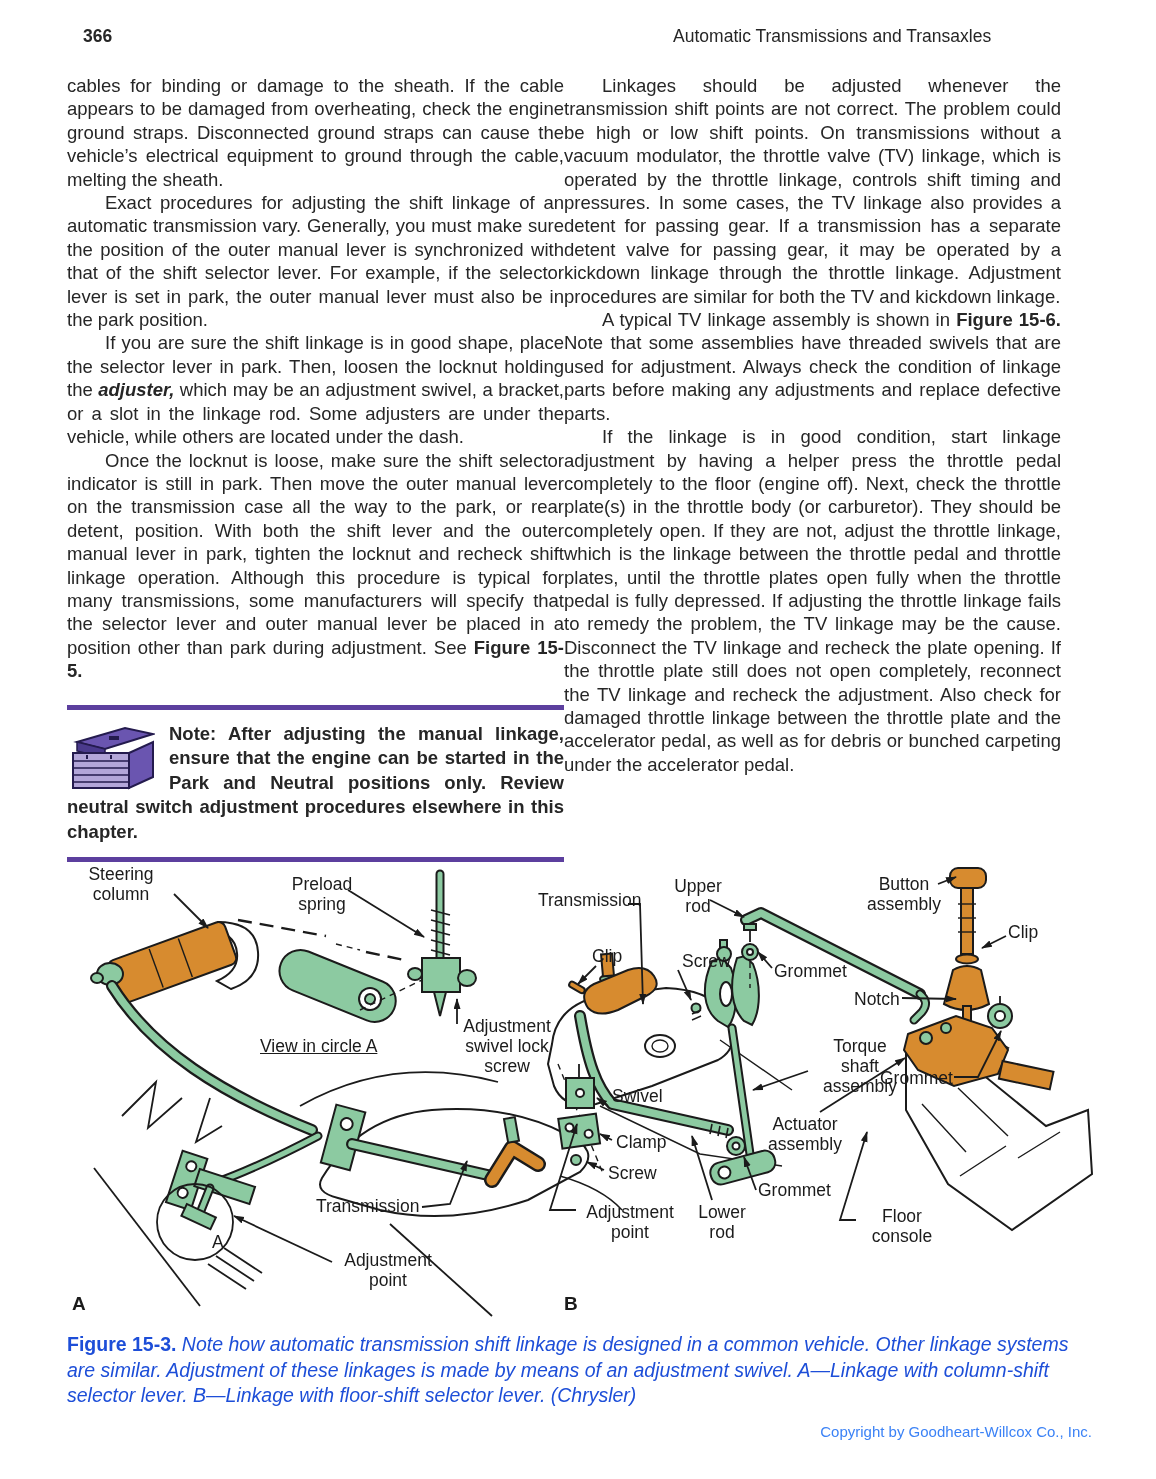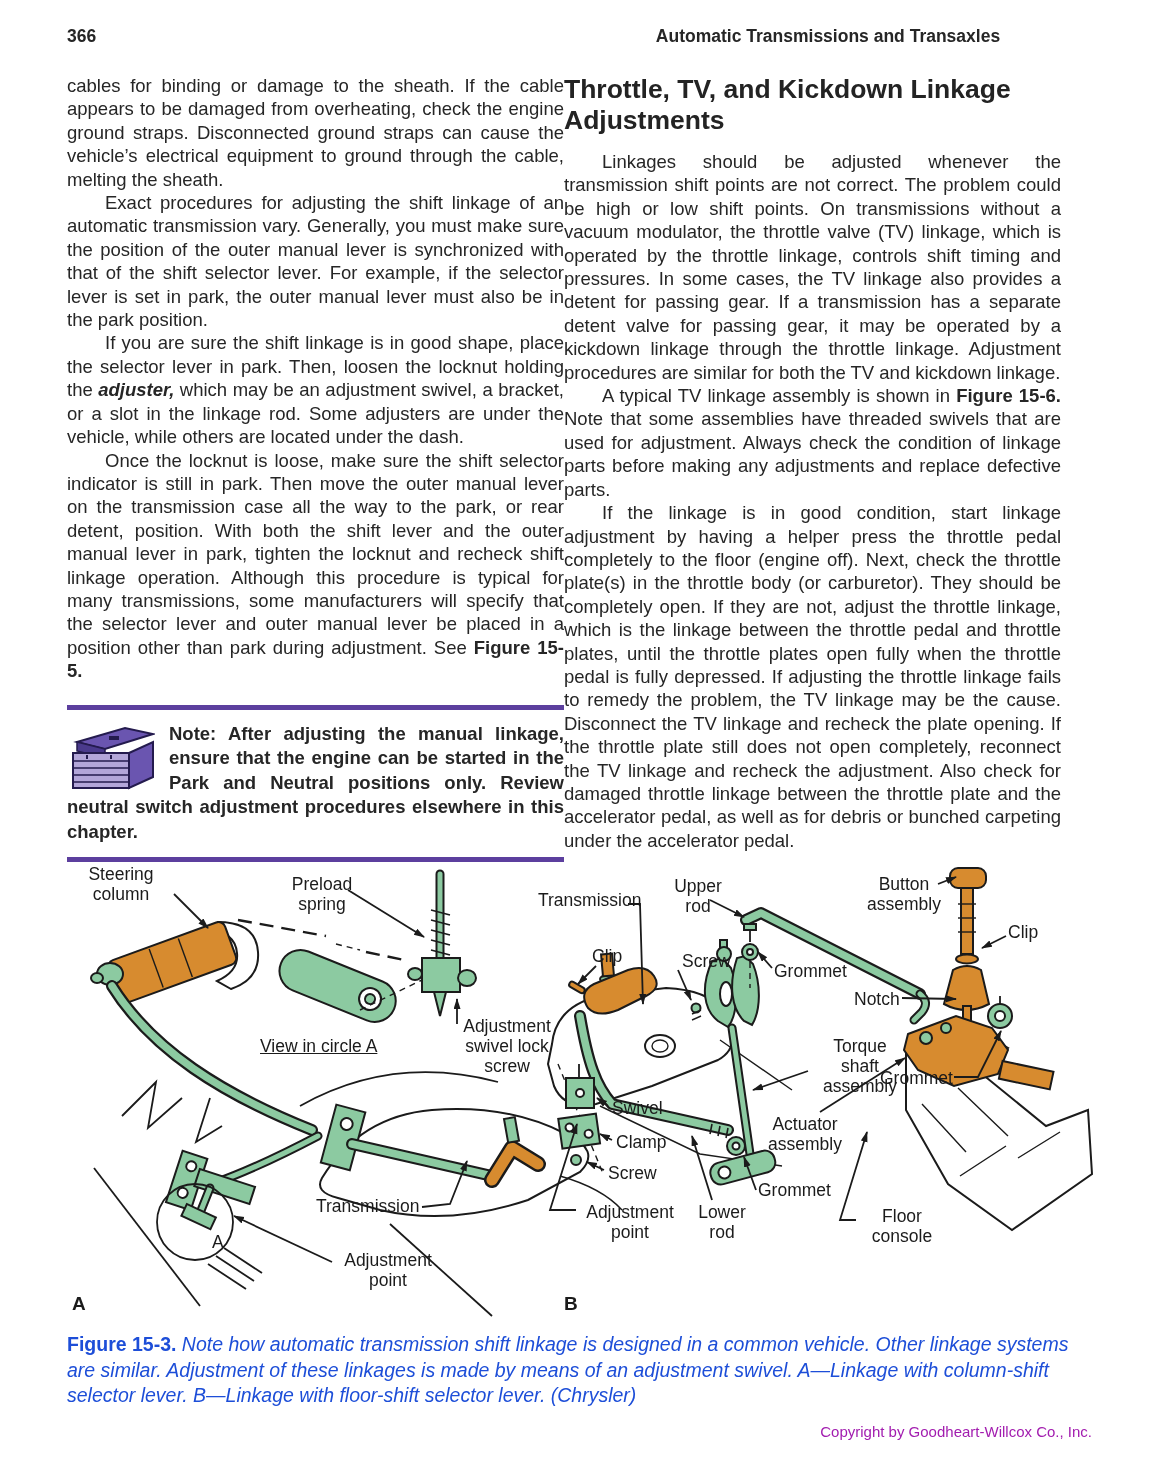--- a/index.html
+++ b/index.html
@@ -5,22 +5,22 @@
   * { box-sizing: border-box; }
   html,body { margin:0; padding:0; }
   body {
     width:1156px; height:1479px; background:#ffffff; overflow:hidden;
     font-family:"Liberation Sans", sans-serif; color:#262626;
   }
   .page { padding:26px 64px 0 67px; }
 
   
   .runhead { display:flex; height:22px; }
-  .pagenum { width:497px; font-weight:bold; font-size:17.5px; }
-  .runtitle { width:528px; font-weight:bold; font-size:17.5px; text-align:center; }
+  .pagenum { width:497px; font-weight:bold; font-size:17.5px;margin-left:16px; }
+  .runtitle { width:528px; font-weight:normal; font-size:17.5px; text-align:center; }
 
   
   .cols { display:flex; margin-top:26px; height:762px; }
   .col { width:497px; }
   p.body { font-size:18.5px; line-height:23.4px; text-align:justify; margin:0; }
   p.ind { text-indent:38px; }
   .boldital { font-weight:bold; font-style:italic; }
 
   h2.heading { font-size:26.5px; line-height:31px; font-weight:bold; margin:0 0 14px 0; color:#232323; }
 
@@ -32,21 +32,21 @@
   
   .figwrap { position:relative; width:1040px; height:466px; margin:22px 0 0 -7px; }
   .figwrap svg.art { position:absolute; left:0; top:0; }
   .figlabel { position:absolute; font-size:17.5px; line-height:20px; color:#1b1b1b; white-space:normal; }
   .ctr { text-align:center; }
   .undl { text-decoration:underline; }
   .pl { font-weight:bold; font-size:19px; }
 
   .caption { margin:8px 0 0 0; font-size:19.5px; line-height:25.5px; font-style:italic; color:#1d4ed8; }
   .caption .lead { font-style:normal; font-weight:bold; }
-  .copyright { margin-top:14px; text-align:right; font-size:15px; color:#a21caf; }
+  .copyright { margin-top:14px; text-align:right; font-size:15px; color:#3b82f6; }
 </style>
 </head>
 <body>
 
 <div class="page">
 
   <div class="runhead">
     <div class="pagenum">366</div>
     <div class="runtitle">Automatic Transmissions and Transaxles</div>
   </div>
@@ -71,21 +71,20 @@
           <line x1="6" y1="50" x2="62" y2="50" stroke="#241b4e" stroke-width="1.5"></line>
           <line x1="6" y1="57" x2="62" y2="57" stroke="#241b4e" stroke-width="1.5"></line>
           <line x1="20" y1="30" x2="20" y2="34" stroke="#241b4e" stroke-width="2"></line>
           <line x1="44" y1="30" x2="44" y2="34" stroke="#241b4e" stroke-width="2"></line>
         </svg>
         <p class="ntxt">Note: After adjusting the manual linkage, ensure that the engine can be started in the Park and Neutral positions only. Review neutral switch adjustment procedures elsewhere in this chapter.</p>
       </div>
     </div>
 
     <div class="col">
-      <h2 class="heading">Throttle, TV, and Kickdown Linkage Adjustments</h2>
       <p class="body ind">Linkages should be adjusted whenever the transmission shift points are not correct. The problem could be high or low shift points. On transmissions without a vacuum modulator, the throttle valve (TV) linkage, which is operated by the throttle linkage, controls shift timing and pressures. In some cases, the TV linkage also provides a detent for passing gear. If a transmission has a separate detent valve for passing gear, it may be operated by a kickdown linkage through the throttle linkage. Adjustment procedures are similar for both the TV and kickdown linkage.</p>
       <p class="body ind"><span>A typical TV linkage assembly is shown in </span><b>Figure 15-6.</b><span> Note that some assemblies have threaded swivels that are used for adjustment. Always check the condition of linkage parts before making any adjustments and replace defective parts.</span></p>
       <p class="body ind">If the linkage is in good condition, start linkage adjustment by having a helper press the throttle pedal completely to the floor (engine off). Next, check the throttle plate(s) in the throttle body (or carburetor). They should be completely open. If they are not, adjust the throttle linkage, which is the linkage between the throttle pedal and throttle plates, until the throttle plates open fully when the throttle pedal is fully depressed. If adjusting the throttle linkage fails to remedy the problem, the TV linkage may be the cause. Disconnect the TV linkage and recheck the plate opening. If the throttle plate still does not open completely, reconnect the TV linkage and recheck the adjustment. Also check for damaged throttle linkage between the throttle plate and the accelerator pedal, as well as for debris or bunched carpeting under the accelerator pedal.</p>
     </div>
   </div>
 
   <div class="figwrap">
     <svg class="art" width="1040" height="466" viewBox="0 0 1040 466">
       <defs>
         <marker id="ah" markerWidth="12" markerHeight="9" refX="10" refY="3.5" orient="auto" markerUnits="userSpaceOnUse">
@@ -292,21 +291,21 @@
     <div class="figlabel" style="left:948px;top:64px">Clip</div>
     <div class="figlabel" style="left:532px;top:88px">Clip</div>
     <div class="figlabel" style="left:622px;top:93px">Screw</div>
     <div class="figlabel" style="left:714px;top:103px">Grommet</div>
     <div class="figlabel" style="left:794px;top:131px">Notch</div>
     <div class="figlabel ctr" style="left:388px;top:158px;width:118px">Adjustment swivel lock screw</div>
     <div class="figlabel undl" style="left:200px;top:178px">View in circle A</div>
     <div class="figlabel ctr" style="left:752px;top:178px;width:96px">Torque shaft assembly</div>
     <div class="figlabel" style="left:820px;top:210px">Grommet</div>
     <div class="figlabel ctr" style="left:690px;top:256px;width:110px">Actuator assembly</div>
-    <div class="figlabel" style="left:552px;top:240px">Swivel</div>
+    <div class="figlabel" style="left:552px;top:228px">Swivel</div>
     <div class="figlabel" style="left:556px;top:274px">Clamp</div>
     <div class="figlabel" style="left:548px;top:305px">Screw</div>
     <div class="figlabel" style="left:256px;top:338px">Transmission</div>
     <div class="figlabel ctr" style="left:520px;top:344px;width:100px">Adjustment point</div>
     <div class="figlabel ctr" style="left:630px;top:344px;width:64px">Lower rod</div>
     <div class="figlabel" style="left:698px;top:322px">Grommet</div>
     <div class="figlabel ctr" style="left:798px;top:348px;width:88px">Floor console</div>
     <div class="figlabel ctr" style="left:276px;top:392px;width:104px">Adjustment point</div>
     <div class="figlabel pl" style="left:12px;top:436px">A</div>
     <div class="figlabel pl" style="left:504px;top:436px">B</div>

